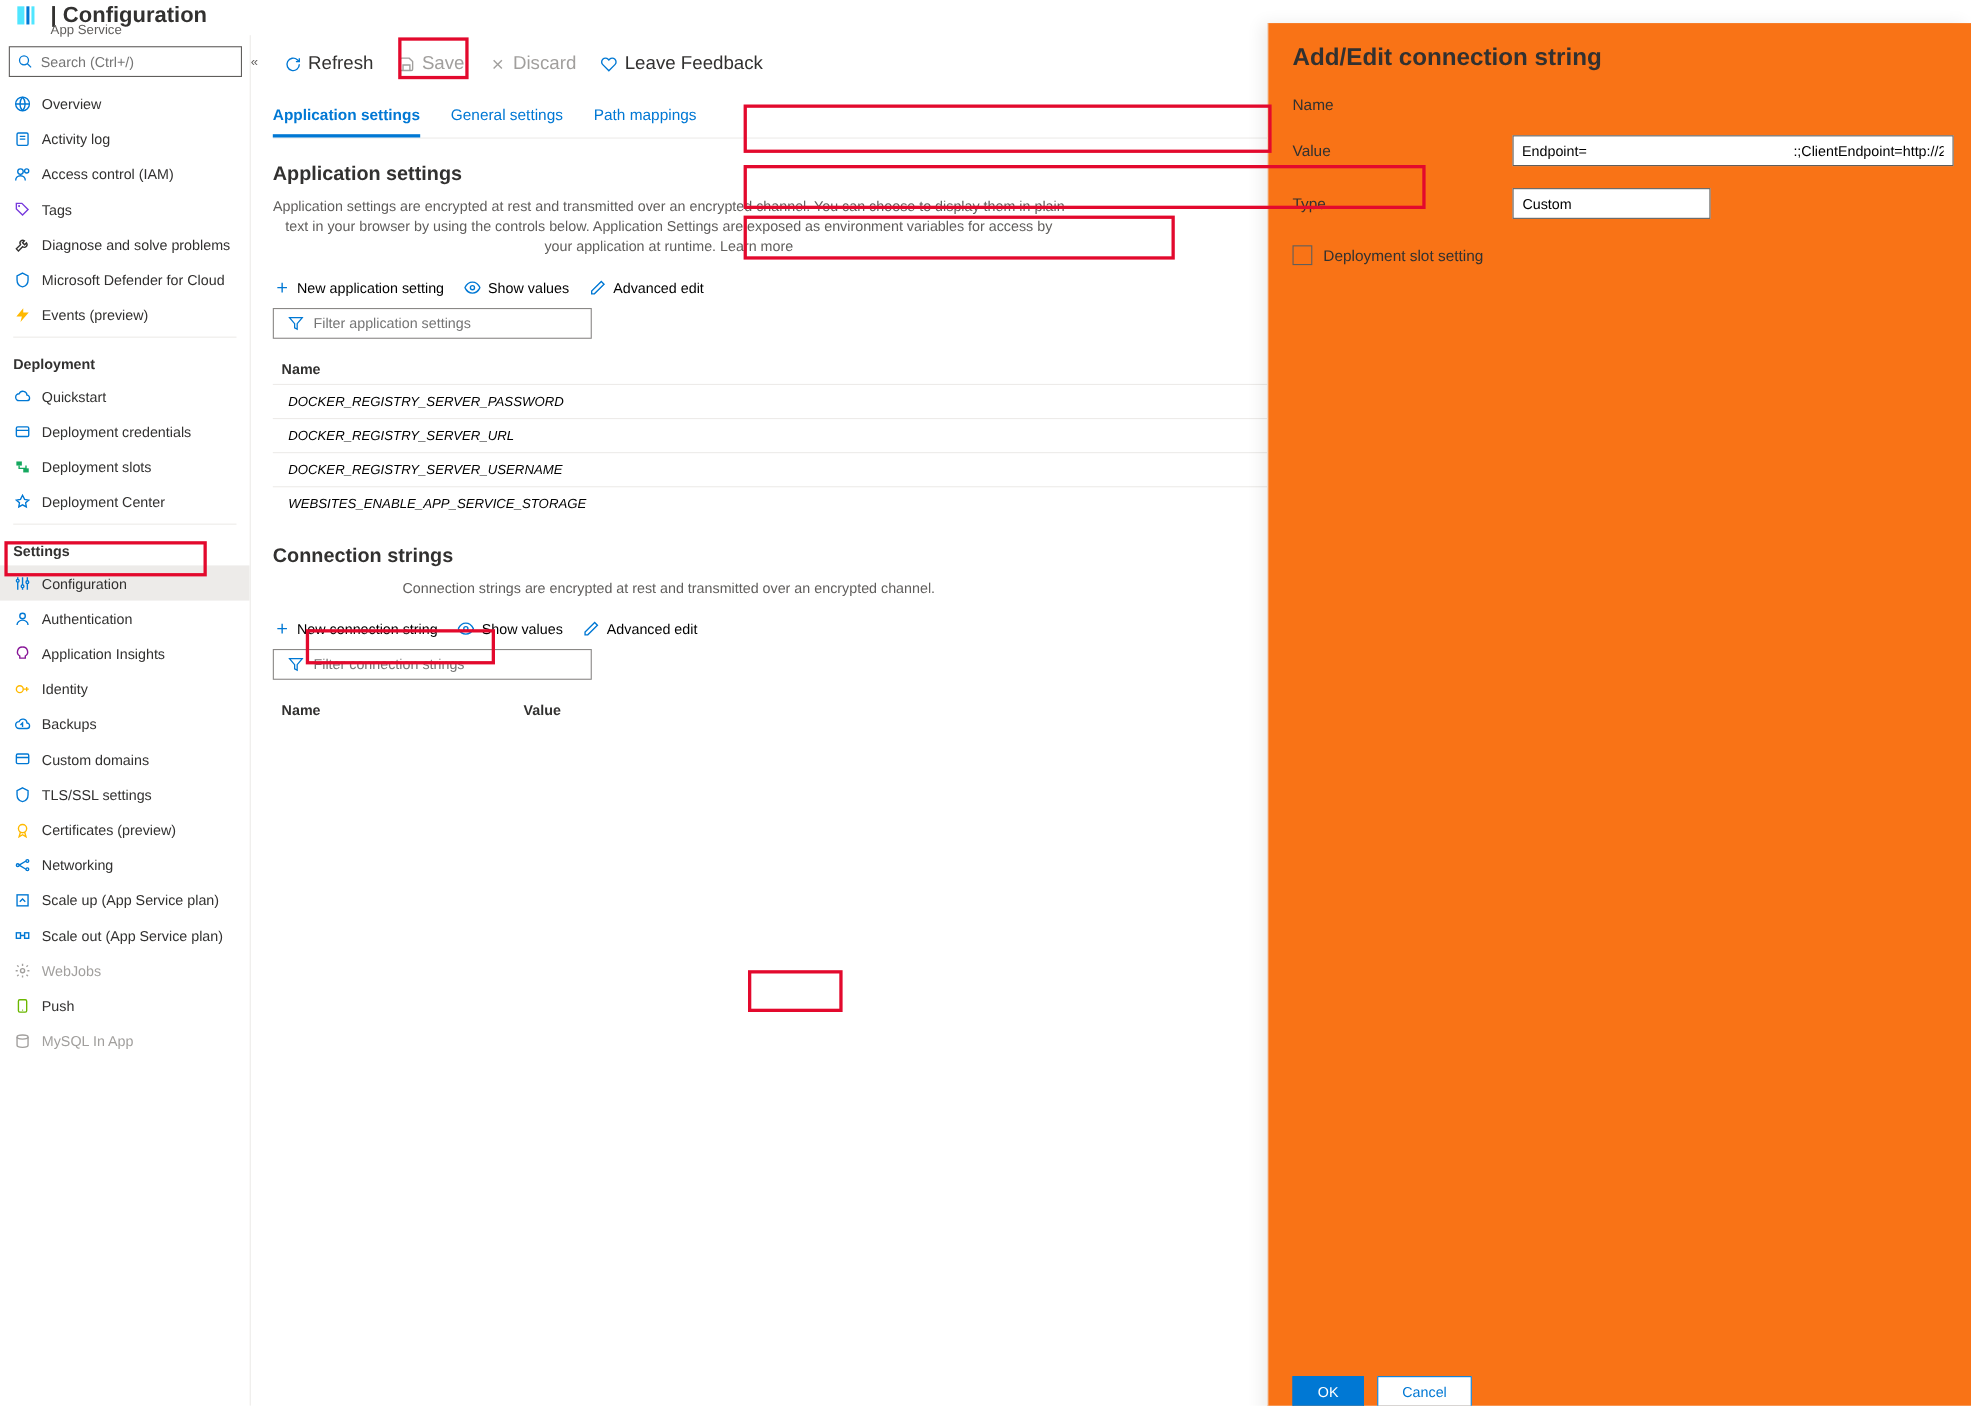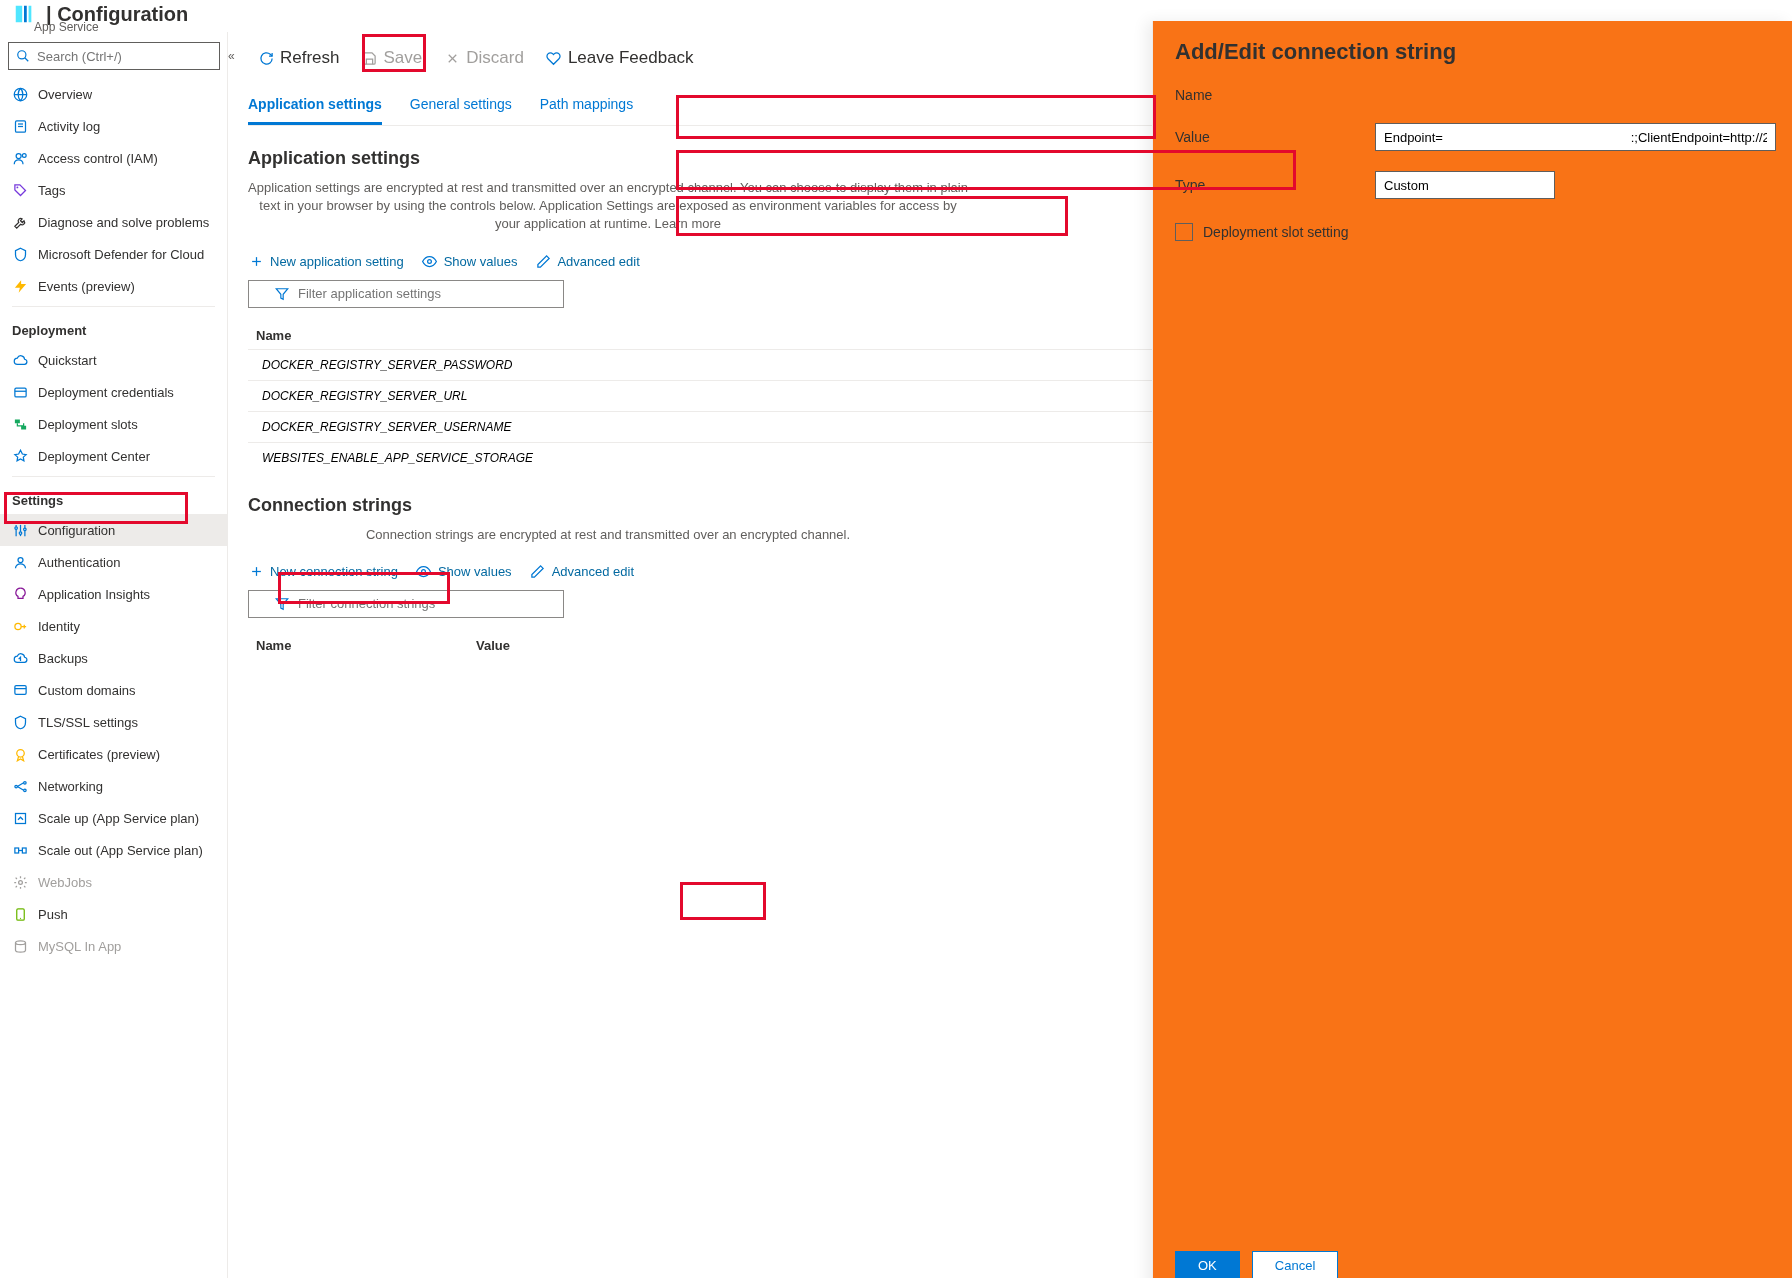--- a/index.html
+++ b/index.html
@@ -4,21 +4,21 @@
 <style>
 * { box-sizing: border-box; margin: 0; padding: 0; font-family: "Segoe UI", -apple-system, sans-serif; }
 body { background: #fff; color: #323130; font-size: 14px; overflow: hidden; }
 
 .root { display: flex; flex-direction: column; width: 1792px; height: 1278px; position: relative; }
 
 
 .header { display:flex; align-items:center; padding: 0 10px 4px 10px; height:32px; }
 .header-icon { width:28px; height:28px; display:flex; align-items:center; justify-content:center; color:#0078d4; }
 .header-title { font-size:20px; font-weight:600; margin-left:8px; }
-.header-sub { font-size:12px; color:#605e5c; margin-left:24px; position:absolute; top:20px; }
+.header-sub { font-size:12px; color:#605e5c; margin-left:36px; position:absolute; top:20px; }
 
 .layout { display:flex; flex:1; min-height:0; }
 
 
 .sidebar { width:228px; border-right:1px solid #edebe9; display:flex; flex-direction:column; padding-top:6px; }
 .search-wrap { padding:4px 8px 8px 8px; display:flex; align-items:center; gap:8px;justify-content:space-between; }
 .search-box { flex:1; display:flex; align-items:center; border:1px solid #605e5c; height:28px; padding:0 6px; gap:6px; }
 .search-box input { border:none; outline:none; flex:1; font-size:13px; }
 .collapse-btn { color:#605e5c; font-size:12px; cursor:pointer; }
 
@@ -40,24 +40,24 @@
 .tb-icon { width:16px; height:16px; display:flex; align-items:center; justify-content:center; }
 
 .tabs { display:flex; gap:28px; border-bottom:1px solid #edebe9; margin-top:8px; }
 .tab { padding:8px 0 10px 0; font-size:14px; color:#0078d4; cursor:pointer; }
 .tab.active { border-bottom:3px solid #0078d4; font-weight:600; }
 
 .section-h { font-size:18px; font-weight:600; margin-top:22px; margin-bottom:10px; }
 .section-desc { font-size:13px; color:#605e5c; max-width:720px; line-height:1.4;text-align:center; }
 
 .action-row { display:flex; align-items:center; gap:18px; margin-top:20px; }
-.action-link { display:flex; align-items:center; gap:6px; color:#0369a1; font-size:13px; cursor:pointer; }
+.action-link { display:flex; align-items:center; gap:6px; color:#000000; font-size:13px; cursor:pointer; }
 .action-link .tb-icon { color:#0078d4; }
 
-.filter-box { display:flex; align-items:center; border:1px solid #8a8886; height:28px; width:316px; padding:0 25px; gap:8px; margin-top:10px; color:#605e5c; }
+.filter-box { display:flex; align-items:center; border:1px solid #8a8886; height:28px; width:290px; padding:0 12px; gap:8px; margin-top:10px; color:#605e5c; }
 .filter-box input { border:none; outline:none; flex:1; font-size:13px; }
 
 .table { margin-top:14px; }
 .table-head { display:flex; font-weight:600; font-size:13px; padding:6px 8px; }
 .col-name { width:220px; }
 .table-row { font-size:12px; color:#000000; padding:8px 14px; border-top:1px solid #edebe9;font-style:italic; }
 
 
 .panel { position:absolute; top:0; right:0; width:640px; height:100%; background:#f97316; border-left:1px solid #edebe9; box-shadow:-6px 0 14px rgba(0,0,0,0.07); display:flex; flex-direction:column; padding:18px 16px 14px 22px;margin-top:21px; }
 .panel-title { font-size:22px; font-weight:600; margin-bottom:22px; }

